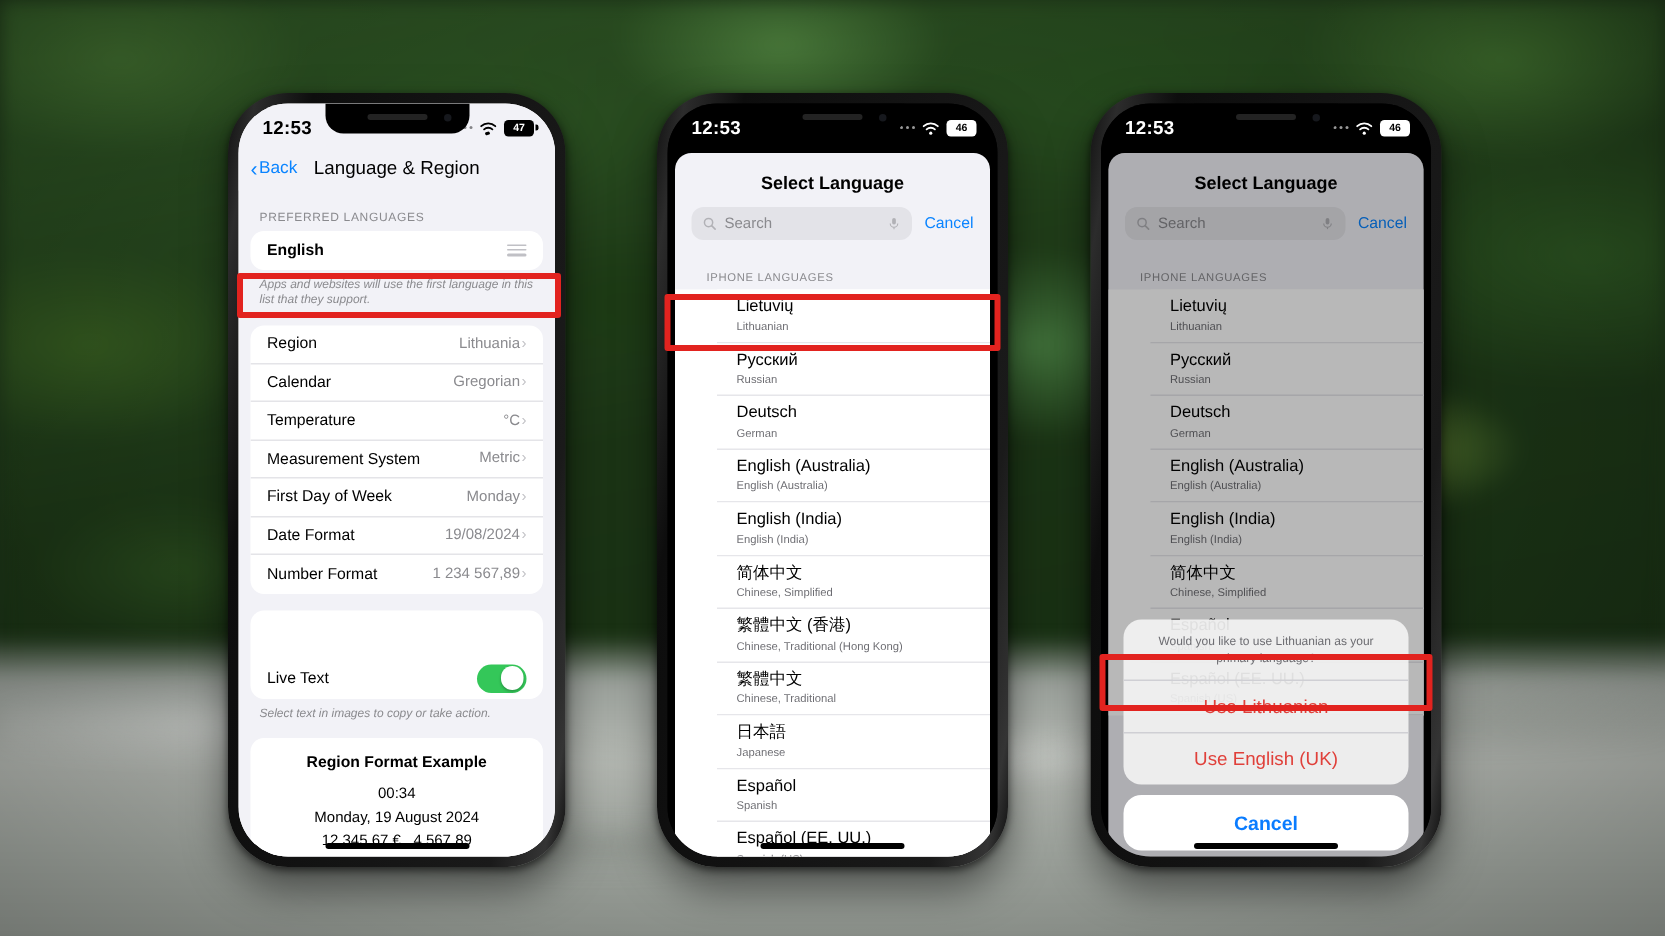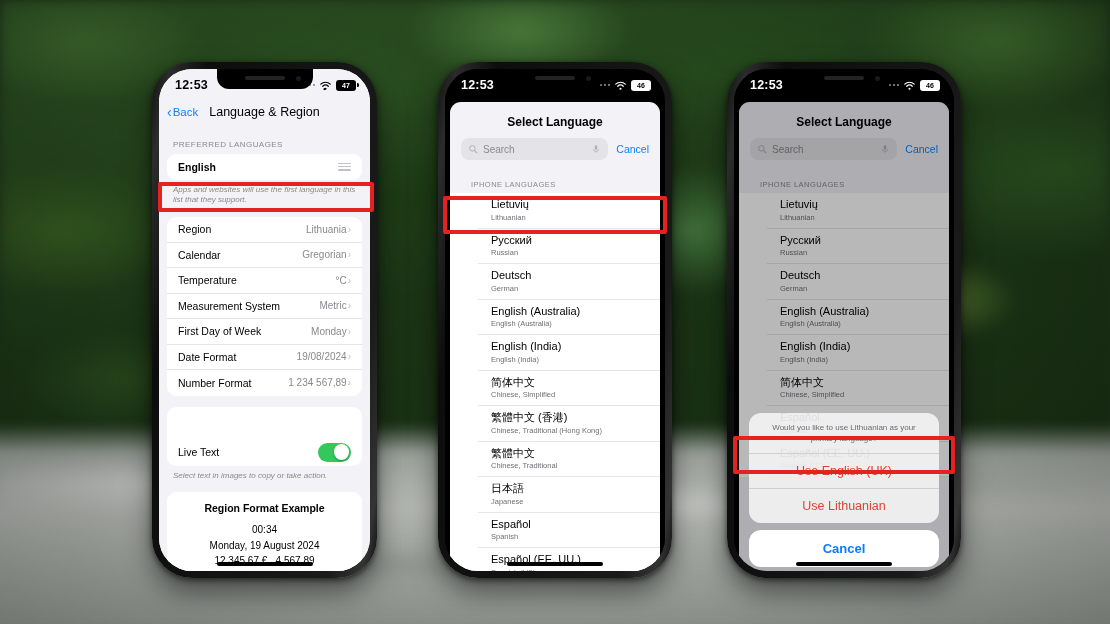--- a/index.html
+++ b/index.html
@@ -498,22 +498,22 @@
           </div>
           <div class="lang-item">
             <div class="lang-native">Español (EE. UU.)</div>
             <div class="lang-en">Spanish (US)</div>
           </div>
         </div>
         <div class="dim"></div>
         <div class="action-sheet">
           <div class="as-group">
             <div class="as-msg">Would you like to use Lithuanian as your primary language?</div>
+            <div class="as-btn">Use Lithuanian</div>
             <div class="as-btn">Use English (UK)</div>
-            <div class="as-btn">Use Lithuanian</div>
           </div>
           <div class="as-cancel">Cancel</div>
         </div>
       </div>
       <div class="home-bar"></div>
     </div>
   </div>
   <div class="annot" style="left:733px; top:436px; width:222px; height:38px;"></div>
 </div>
 

